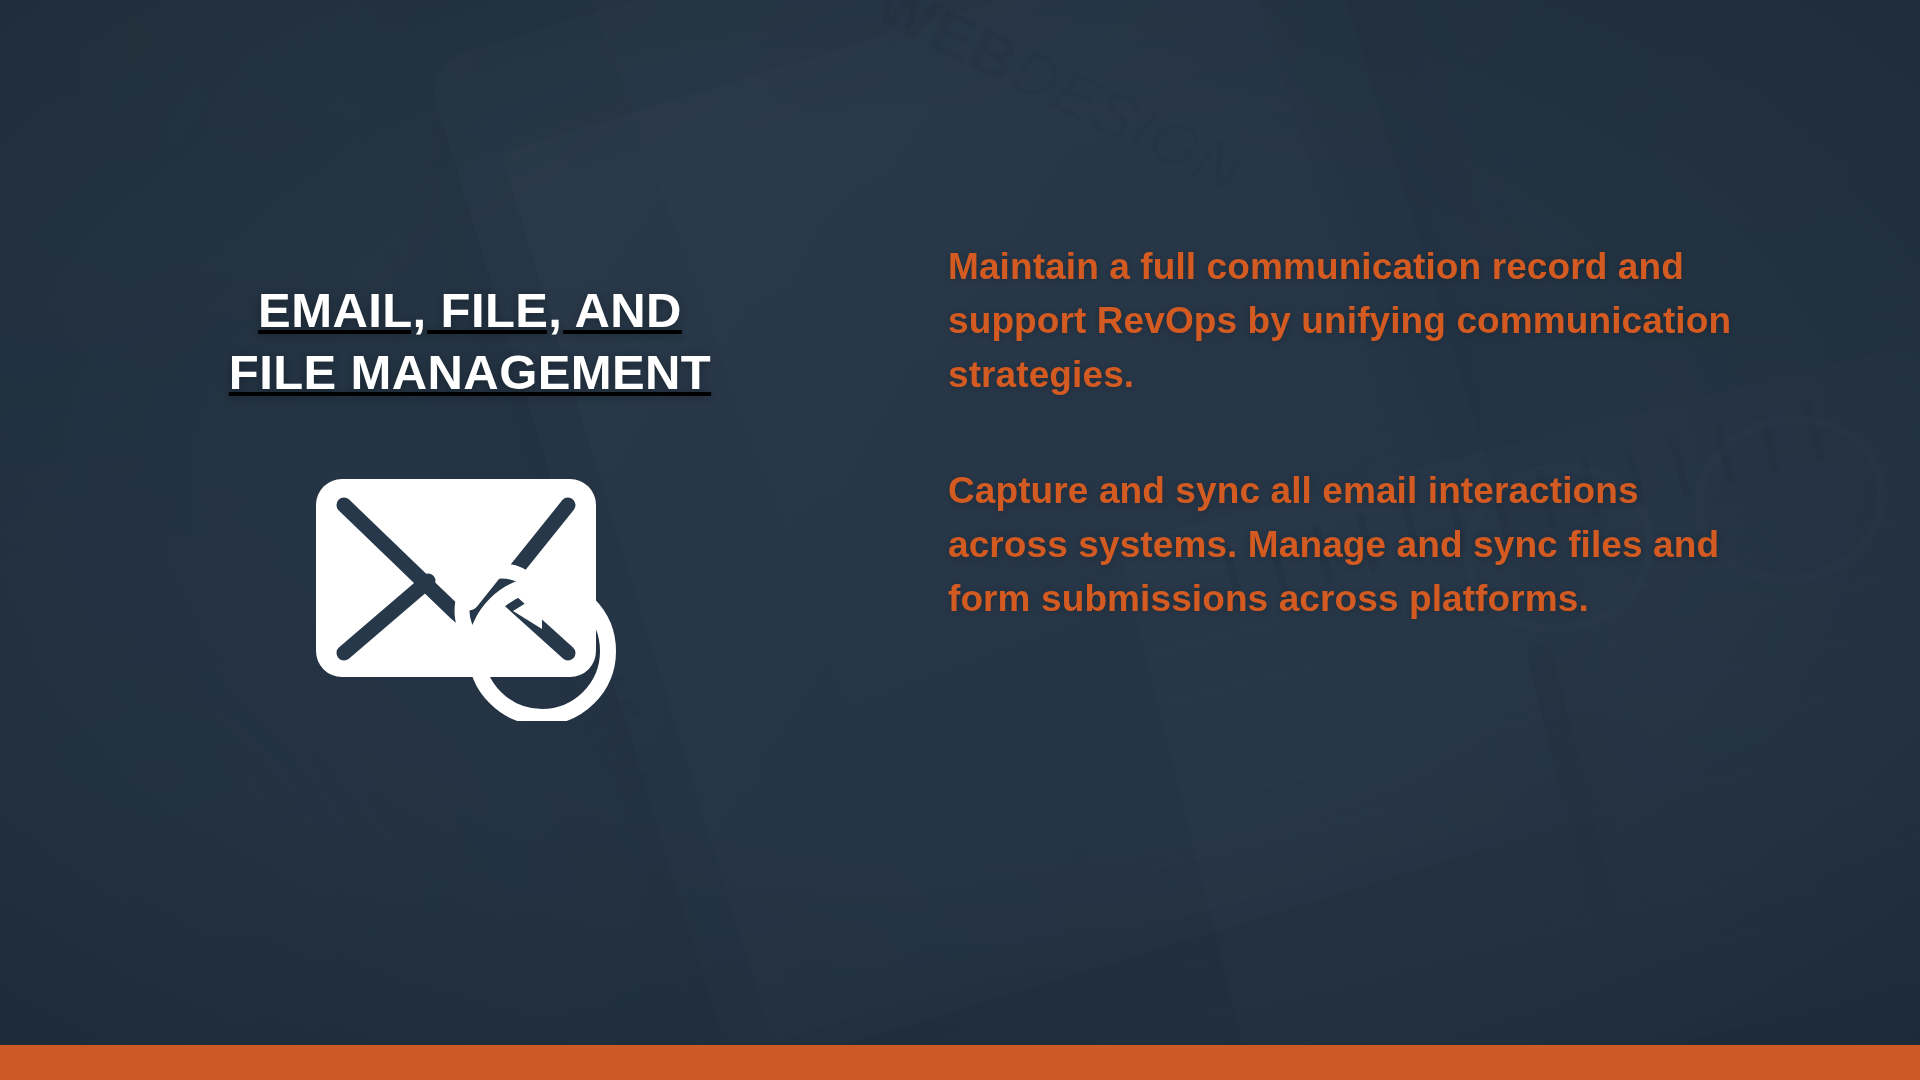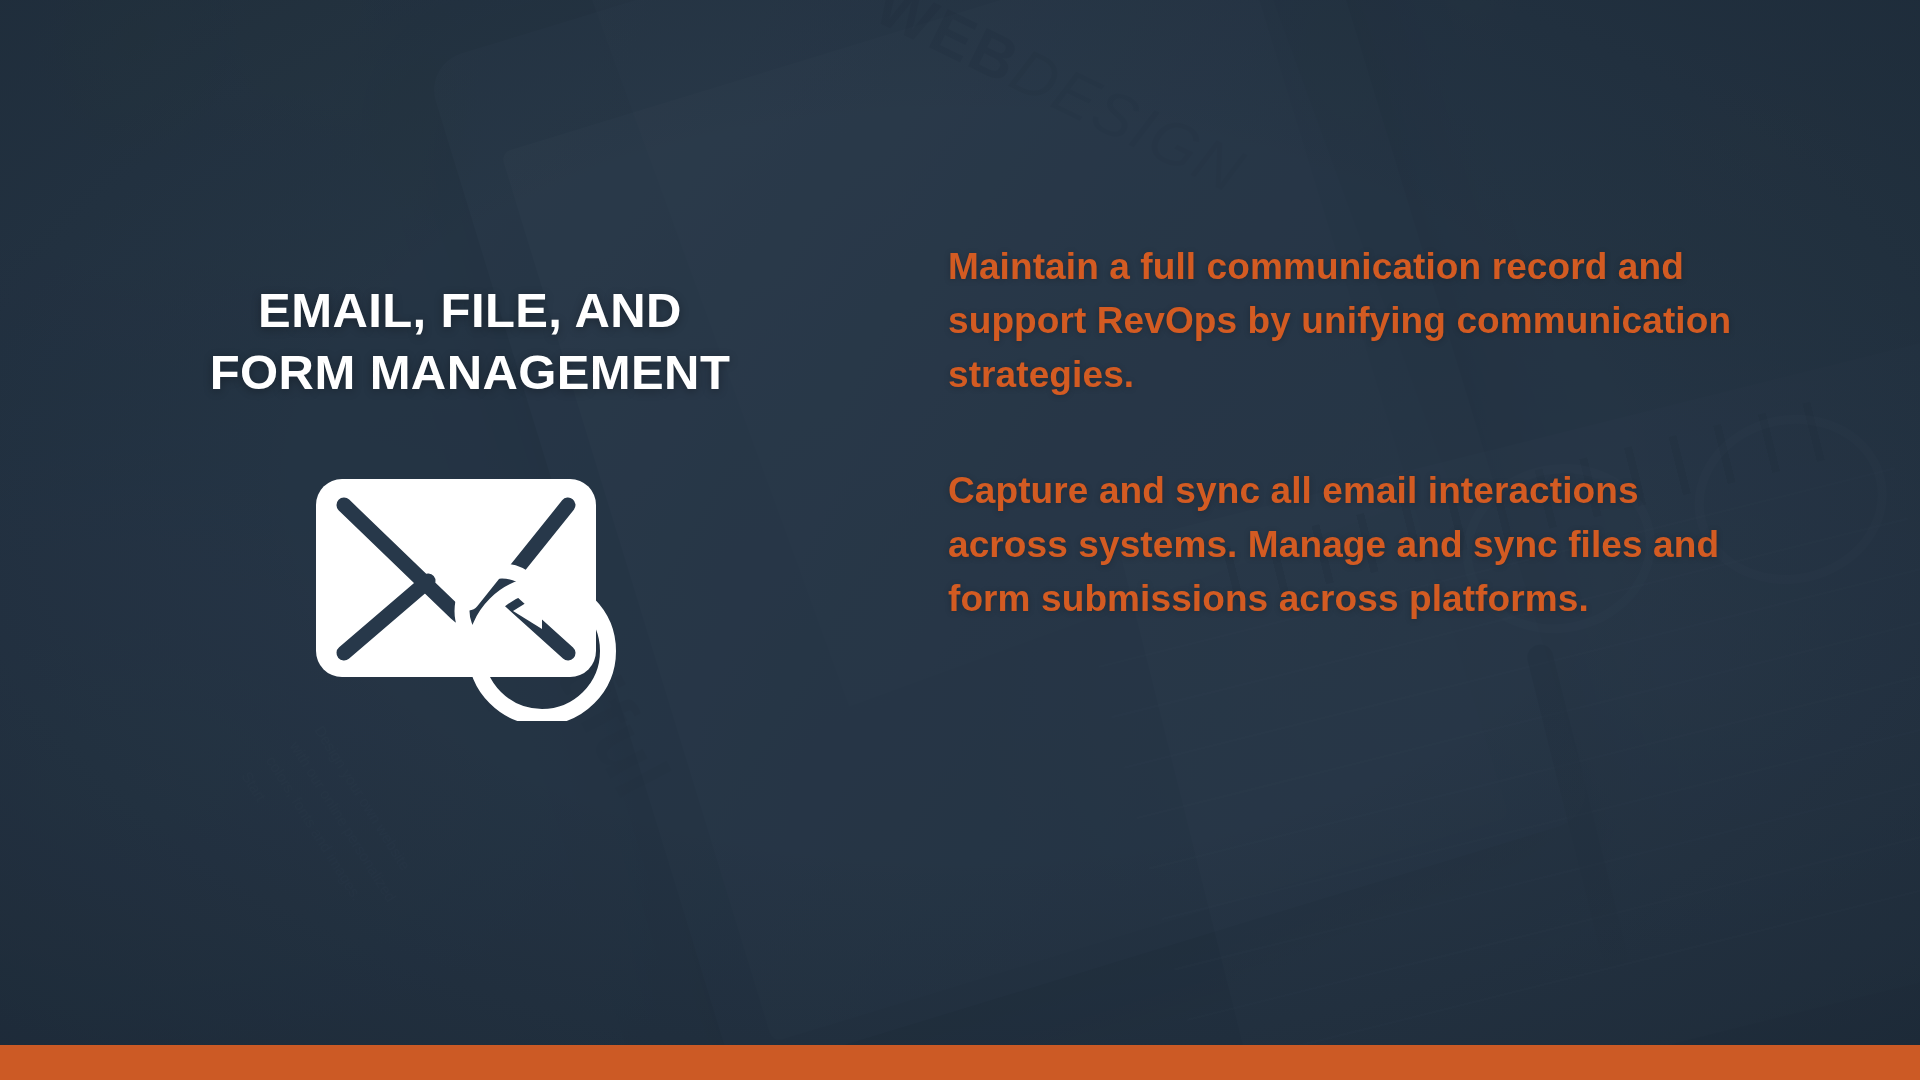--- a/index.html
+++ b/index.html
@@ -187,20 +187,21 @@
     position: absolute;
     inset: 0;
   }
 
   .left-col {
     position: absolute;
     left: 96px;
     top: 280px;
     width: 748px;
     text-align: center;
+    text-decoration: underline;
   }
   .slide-title {
     color: #ffffff;
     font-size: 49px;
     font-weight: 700;
     line-height: 1.26;
     letter-spacing: 0.4px;
     margin: 0;
     text-shadow: 0 2px 10px rgba(0,0,0,0.30);
   }
@@ -260,21 +261,21 @@
   </div>
 
   <div class="bg-overlay"></div>
   <div class="bg-vignette"></div>
 
   <div class="content">
 
     <div class="left-col">
       <h1 class="slide-title">
         <span>EMAIL, FILE, AND</span><br>
-        <span>FORM MANAGEMENT</span>
+        <span>FILE MANAGEMENT</span>
       </h1>
 
       <div class="icon-wrap">
         <svg width="320" height="256" viewBox="0 0 320 256">
 
           <rect x="6" y="14" width="280" height="198" rx="26" ry="26" fill="#ffffff"></rect>
 
           <path d="M 34 40 L 146 148 Q 152 154 160 153 Q 168 152 173 146 L 258 40" fill="none" stroke="#27384a" stroke-width="15" stroke-linecap="round" stroke-linejoin="round"></path>
 
           <path d="M 34 188 L 118 116" fill="none" stroke="#27384a" stroke-width="15" stroke-linecap="round"></path>

